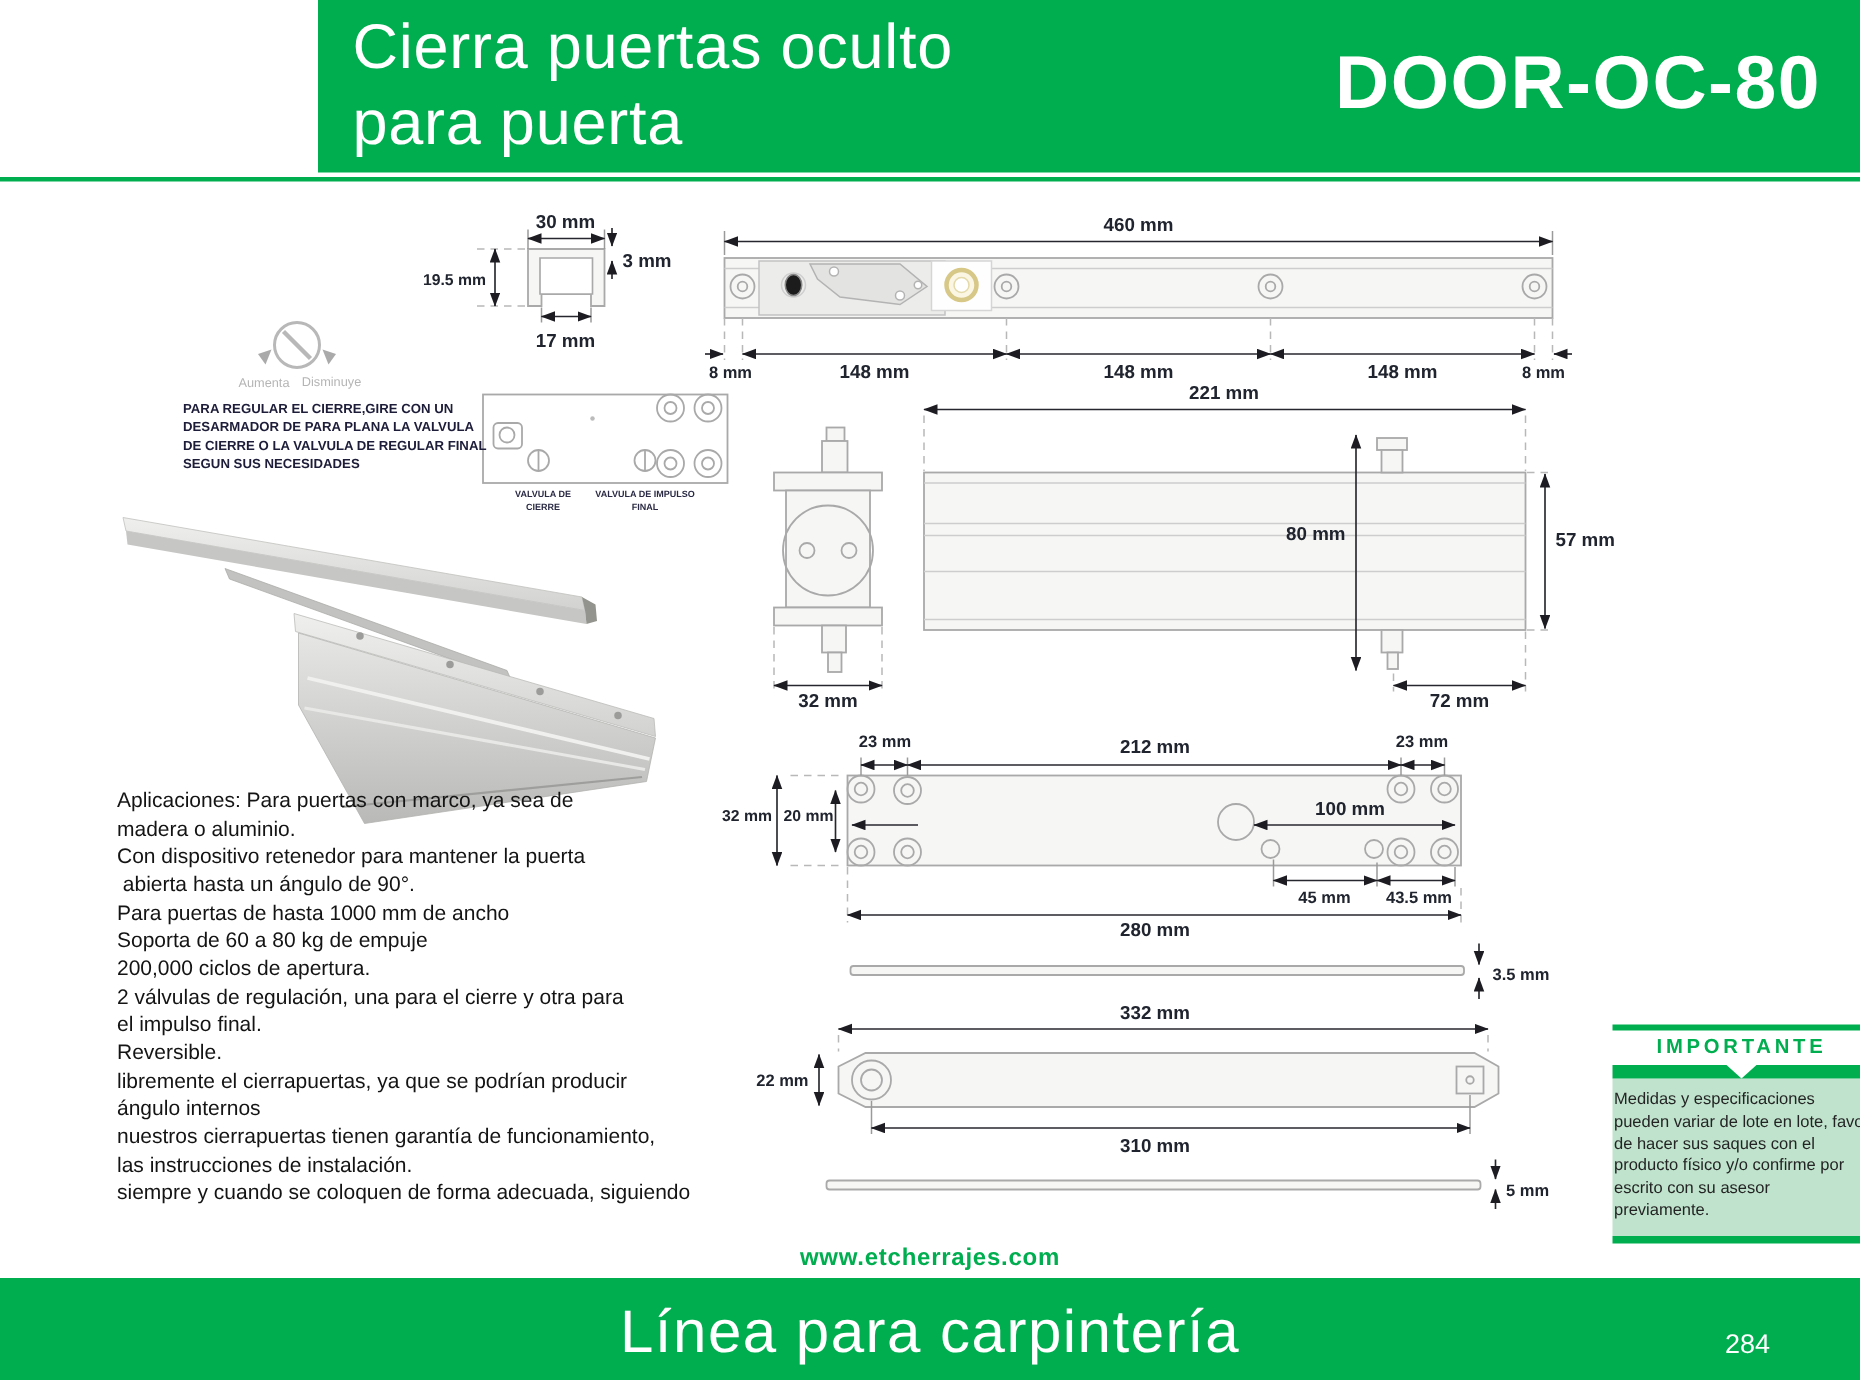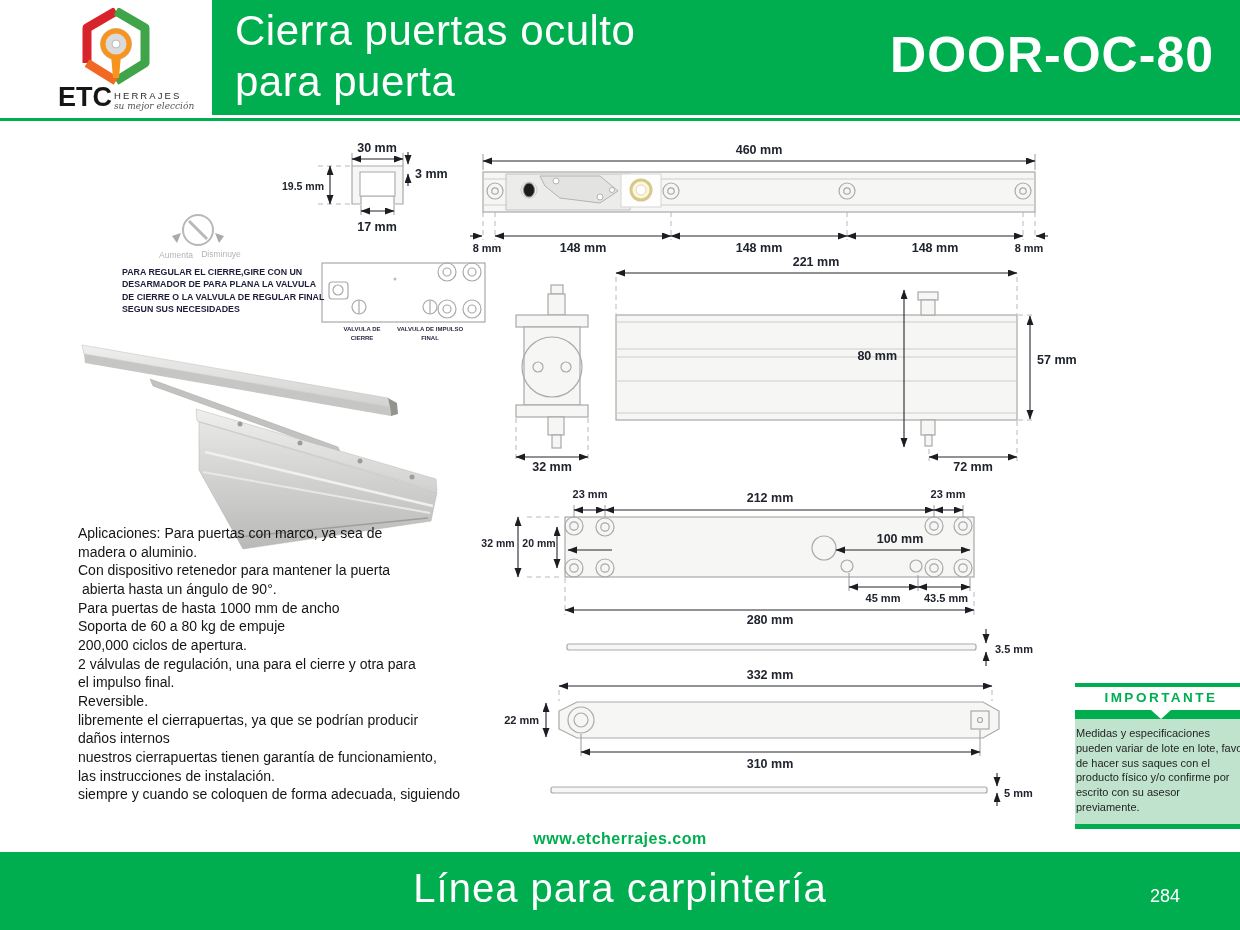--- a/index.html
+++ b/index.html
@@ -42,45 +42,30 @@
   .imp-title{border-top:4px solid var(--g);padding:3px 0 2px;text-align:center;color:var(--g);
              font-weight:700;font-size:13.5px;letter-spacing:2.5px;margin-bottom:3px;}
   .imp-ribbon{height:9px;background:var(--g);position:relative;}
   .imp-notch{position:absolute;left:50%;margin-left:-10px;top:0;width:0;height:0;
              border-left:10px solid transparent;border-right:10px solid transparent;border-top:9px solid #fff;}
   .imp-body{background:#BFE3CC;padding:7px 1px 9px;font-size:11px;line-height:14.8px;color:#242424;}
   .imp-bottom{height:5px;background:var(--g);}
   
   .site{position:absolute;left:0;top:830px;width:100%;text-align:center;color:var(--g);
         font-weight:700;font-size:16px;letter-spacing:.5px;}
-  .fband{position:absolute;left:0;top:852px;width:1240px;height:78px;background:var(--g);}
+  .fband{position:absolute;left:0;top:852px;width:1240px;height:68px;background:var(--g);}
   .ftitle{position:absolute;left:0;width:100%;text-align:center;top:14px;color:#fff;font-size:40px;
           letter-spacing:1px;}
   .fpage{position:absolute;right:60px;top:34px;color:#fff;font-size:18px;}
 </style>
 </head>
 <body>
 
 <div class="page">
 
-  <div class="logo">
-    <svg width="68" height="78" viewBox="0 0 68 78">
-      <path d="M34,3 L5,20 L5,55" fill="none" stroke="#D9232A" stroke-width="9" stroke-linejoin="round"></path>
-      <path d="M34,3 L63,20 L63,55 L34,73" fill="none" stroke="#3FA548" stroke-width="9" stroke-linejoin="round"></path>
-      <path d="M5,55 L34,73" fill="none" stroke="#F26822" stroke-width="9"></path>
-      <circle cx="34" cy="36" r="16" fill="#c8c8c8"></circle>
-      <circle cx="34" cy="36" r="11" fill="#dadada"></circle>
-      <path d="M29,47 L39,47 L37,70 L31,70 Z" fill="#F7941D"></path>
-      <circle cx="34" cy="36" r="13" fill="none" stroke="#F7941D" stroke-width="5"></circle>
-      <circle cx="34" cy="36" r="4" fill="#fff" stroke="#bbb"></circle>
-    </svg>
-    <div class="brand-etc">ETC</div>
-    <div class="brand-her">HERRAJES</div>
-    <div class="brand-tag">su mejor elección</div>
-  </div>
 
   <div class="band">
     <div class="hdr-title">
       <div>Cierra puertas oculto</div>
       <div>para puerta</div>
     </div>
     <div class="hdr-code">DOOR-OC-80</div>
   </div>
   <div class="rule"></div>
 
@@ -350,21 +335,21 @@
     <div>madera o aluminio.</div>
     <div>Con dispositivo retenedor para mantener la puerta</div>
     <div>&nbsp;abierta hasta un ángulo de 90°.</div>
     <div>Para puertas de hasta 1000 mm de ancho</div>
     <div>Soporta de 60 a 80 kg de empuje</div>
     <div>200,000 ciclos de apertura.</div>
     <div>2 válvulas de regulación, una para el cierre y otra para</div>
     <div>el impulso final.</div>
     <div>Reversible.</div>
     <div>libremente el cierrapuertas, ya que se podrían producir</div>
-    <div>daños internos</div>
+    <div>ángulo internos</div>
     <div>nuestros cierrapuertas tienen garantía de funcionamiento,</div>
     <div>las instrucciones de instalación.</div>
     <div>siempre y cuando se coloquen de forma adecuada, siguiendo</div>
   </div>
 
   <div class="imp">
     <div class="imp-title">IMPORTANTE</div>
     <div class="imp-ribbon">
       <div class="imp-notch"></div>
     </div>

